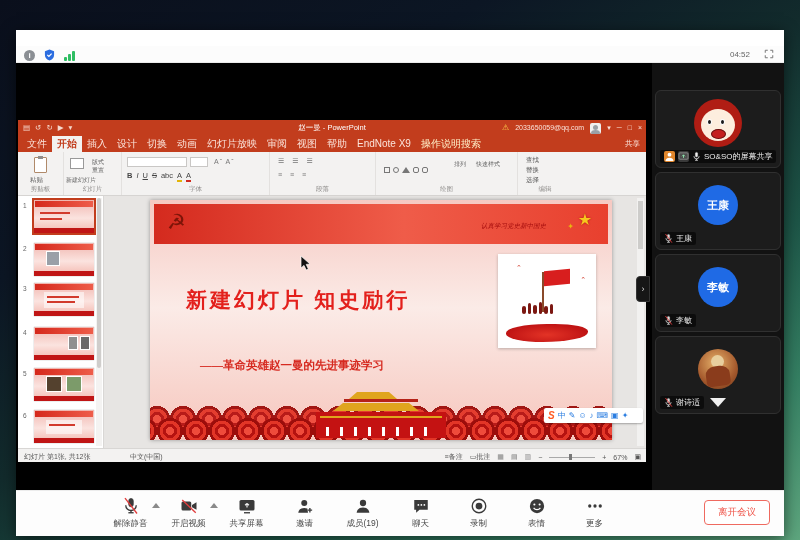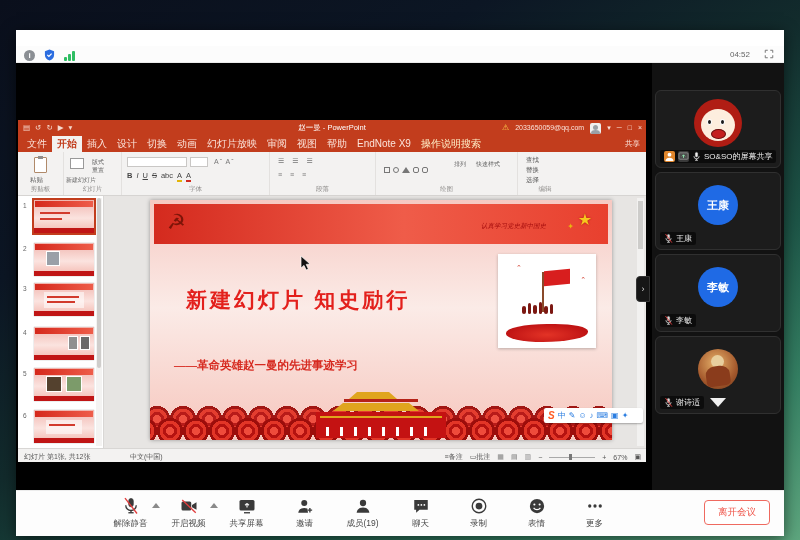--- a/index.html
+++ b/index.html
@@ -71,21 +71,21 @@
 
   .sarea{position:absolute;left:86px;right:0;top:0;bottom:0;background:#e7e5e3;}
   .slide{position:absolute;left:46px;top:4px;width:462px;height:240px;background:linear-gradient(180deg,#f6c9c2 0%,#fbebe7 45%,#f6c6bd 100%);box-shadow:0 0 4px rgba(0,0,0,.35);overflow:hidden;}
   .sban{position:absolute;left:4px;right:4px;top:4px;height:40px;background:linear-gradient(90deg,#d42a1e,#ef5c49 55%,#e8402e);}
   .emblem{position:absolute;left:13px;top:6px;font-size:21px;color:#7d1408;}
   .sban .t{position:absolute;left:46px;top:8px;font-family:"Liberation Serif","DejaVu Serif",serif;font-weight:bold;font-size:17px;letter-spacing:2px;color:#47110a;white-space:nowrap;}
   .sban .s{position:absolute;right:62px;top:18px;font-size:6.5px;font-style:italic;color:#a50d0d;white-space:nowrap;}
   .star1{position:absolute;right:16px;top:6px;font-size:16px;color:#f7c71e;text-shadow:0 0 2px #a50d0d;}
   .star2{position:absolute;right:34px;top:18px;font-size:8px;color:#e8b70f;}
   .stitle{position:absolute;left:36px;top:86px;font-family:"Liberation Serif","DejaVu Serif",serif;font-weight:bold;font-size:21px;letter-spacing:3px;color:#e3201c;white-space:nowrap;}
-  .ssub{position:absolute;left:24px;top:158px;font-family:"Liberation Serif","DejaVu Serif",serif;font-weight:bold;font-size:11.5px;color:#d62a20;white-space:nowrap;}
+  .ssub{position:absolute;left:50px;top:158px;font-family:"Liberation Serif","DejaVu Serif",serif;font-weight:bold;font-size:11.5px;color:#d62a20;white-space:nowrap;}
   .sorg{position:absolute;left:296px;top:148px;font-family:"Liberation Serif","DejaVu Serif",serif;font-size:13px;color:#7c1d15;line-height:17px;white-space:nowrap;}
   .card{position:absolute;right:16px;top:54px;width:98px;height:94px;background:#fff;box-shadow:0 1px 3px rgba(0,0,0,.25);}
   .flagpole{position:absolute;left:44px;top:18px;width:1.5px;height:40px;background:#8a4a2a;}
   .flag{position:absolute;left:46px;top:16px;width:26px;height:15px;background:#d81e1e;transform:skewY(-6deg);}
   .figs{position:absolute;left:24px;top:48px;display:flex;gap:2px;align-items:flex-end;}
   .figs i{display:block;width:3.5px;background:#7c1812;border-radius:2px;}
   .blob{position:absolute;left:8px;bottom:6px;width:82px;height:18px;background:radial-gradient(ellipse at 50% 60%,#e33326,#c01414 70%);border-radius:50% 40% 55% 45%;}
   .bird{position:absolute;font-size:7px;color:#d03a2a;}
   .waves{position:absolute;left:0;right:0;bottom:0;height:30px;}
   .wrow{position:absolute;left:-6px;right:-6px;height:26px;

